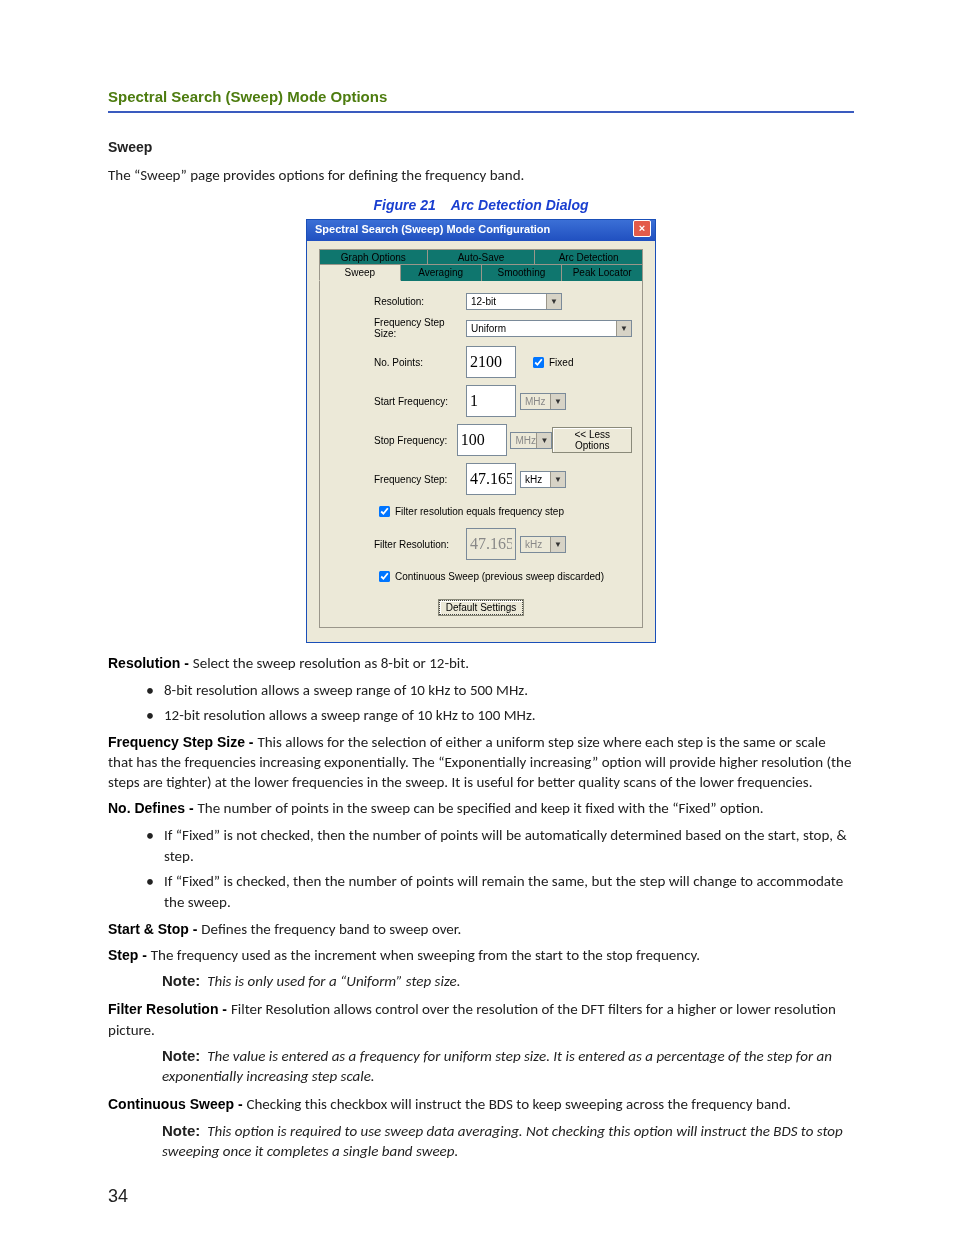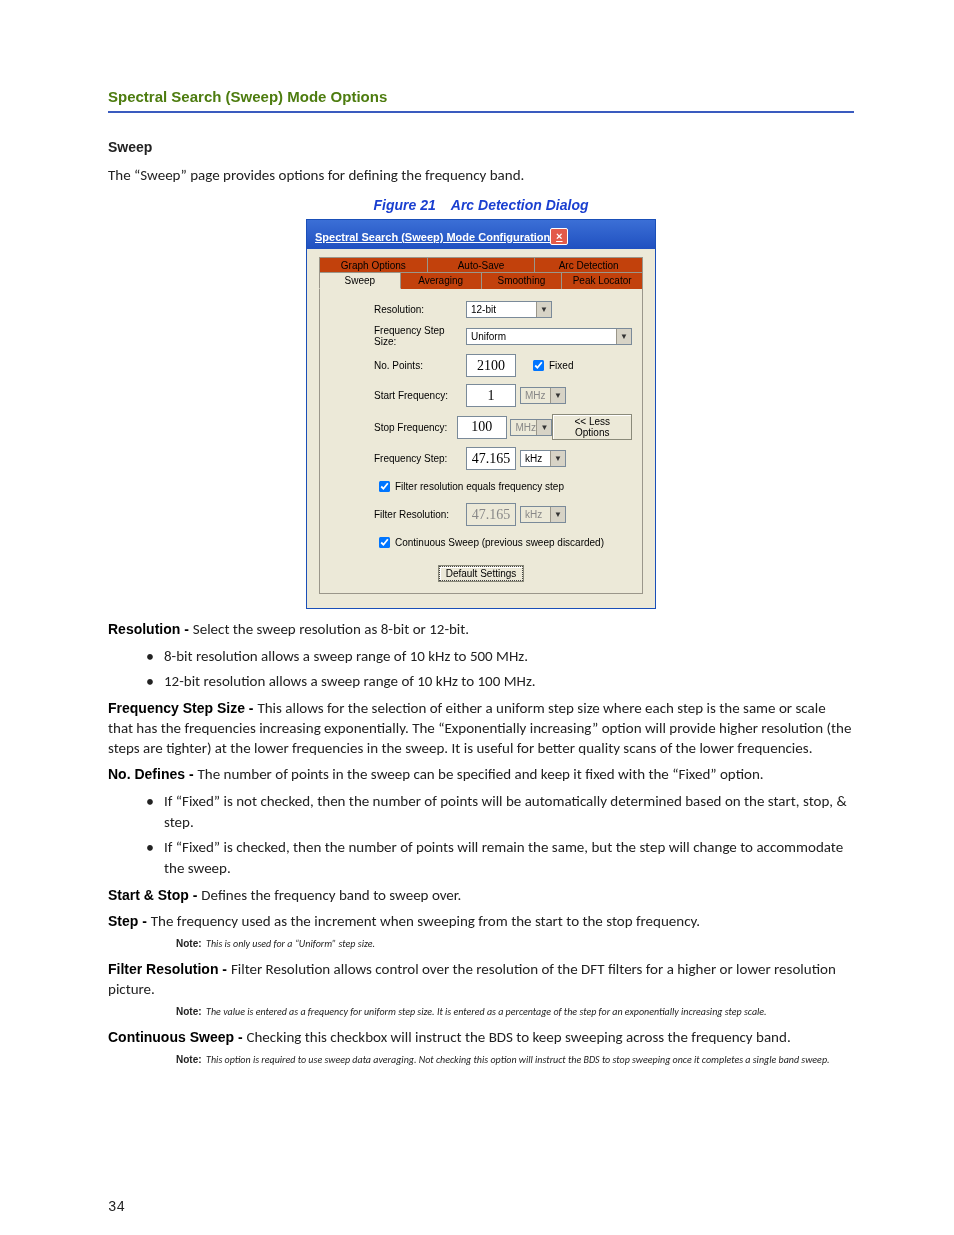--- a/index.html
+++ b/index.html
@@ -52,43 +52,43 @@
     background: #ece9d8;
     font-family: Tahoma, Arial, sans-serif;
     font-size: 10px;
     color: #000;
   }
   .dialog-titlebar {
     background: linear-gradient(#3b6fd6, #2050c0);
     color: #fff;
     font-weight: bold;
     font-size: 11px;
-    padding: 8px 4px 4px 8px;
+    padding: 0 4px 4px 8px;
     display: flex;
+    justify-content: space-between;
     align-items: center;
-    text-decoration: underline;
   }
   .close-btn {
     width: 16px; height: 15px;
     background: #e35b4a;
     border: 1px solid #fff;
     color:#fff;
     display:flex;align-items:center;justify-content:center;
     font-family: Arial, sans-serif; font-weight:bold; font-size:11px;
     border-radius:2px;
     line-height:1;
   }
   .dialog-body { padding: 8px 12px 14px 12px; }
   .tabs-row {
     display:flex;
   }
   .tabs-row.second { margin-top:-1px; }
   .tab {
     border:1px solid #9a968a;
-    background:#c2410c;
+    background:#0f766e;
     font-size:10px;
     padding:2px 0;
     text-align:center;
     border-bottom:none;
     position:relative;
   }
   .tab.w1 { width:108px; }
   .tab.w2 { width:108px; }
   .tab.w3 { width:108px; border-right:1px solid #9a968a; }
   .tab.sw1{ width:81px;}
@@ -99,25 +99,24 @@
   .tab.active { background:#ece9d8; z-index:2; border-bottom:1px solid #ece9d8;}
   .tab-panel {
     border:1px solid #9a968a;
     border-top:1px solid #9a968a;
     padding:12px 10px 12px 10px;
     margin-top:-1px;
   }
   .frow { display:flex; align-items:center; margin-bottom:7px;margin-left:44px; }
   .flabel { width:92px; font-size:10px; }
   .finput {
-    font-family: Tahoma; font-size:14px;
-    height:23px; border:1px solid #7a8a99;
+    font-family: Tahoma; font-size:16px;
+    height:32px; border:1px solid #7a8a99;
     background:#fff; padding:0 3px;
     box-sizing:border-box;
-    text-align:center;
   }
   .finput.disabled { color:#888; background:#ece9d8; }
   .fselect {
     height:17px; border:1px solid #7a8a99; background:#fff;
     font-size:10px; display:inline-flex; align-items:center;
     justify-content:space-between; padding:0 0 0 4px;
     box-sizing:border-box;
   }
   .fselect.disabled { background:#ece9d8; color:#888;}
   .fselect .arrow {
@@ -140,29 +139,29 @@
     font-weight: bold;
     color: #000000;
     font-size: 14px;
   }
   .para { font-size:15px; line-height:1.35; margin: 4px 0 6px 0;}
   ul.bullets { margin:4px 0 6px 38px; padding:0; font-size:15px; line-height:1.4;}
   ul.bullets li { margin-bottom:4px; list-style: none; position:relative; padding-left:18px;}
   ul.bullets li::before {
     content:"•"; position:absolute; left:0; top:0; font-size:16px;
   }
-  .note-block { margin: 6px 0 8px 68px; font-size:10px; line-height:1.35;}
+  .note-block { margin: 6px 0 8px 54px; font-size:15px; line-height:1.35;}
   .note-label { font-family: Arial, Helvetica, sans-serif; font-weight:bold; }
   .note-text { font-style: italic; }
   .page-number {
     position: absolute;
-    font-family: Liberation Mono, monospace;
-    font-size: 14px;
+    font-family: Liberation Sans, sans-serif;
+    font-size: 18px;
     left: 108px;
-    bottom: 20px;
+    bottom: 28px;
   }
   .page-container { position: relative; width:954px; height:1235px; }
 </style>
 </head>
 <body>
 
 <div class="page-container">
 <div class="page">
 
   <div class="section-title">Spectral Search (Sweep) Mode Options</div>
@@ -190,21 +189,21 @@
         <div class="tabs-row second">
           <div class="tab sw1 active">Sweep</div>
           <div class="tab sw2">Averaging</div>
           <div class="tab sw3">Smoothing</div>
           <div class="tab sw4">Peak Locator</div>
         </div>
 
         <div class="tab-panel">
           <div class="frow">
             <div class="flabel">Resolution:</div>
-            <div class="fselect" style="width:86px;">
+            <div class="fselect" style="width:96px;">
               <span>12-bit</span>
               <span class="arrow">▼</span>
             </div>
           </div>
           <div class="frow">
             <div class="flabel">Frequency Step Size:</div>
             <div class="fselect" style="width:166px;gap:16px;">
               <span>Uniform</span>
               <span class="arrow">▼</span>
             </div>

